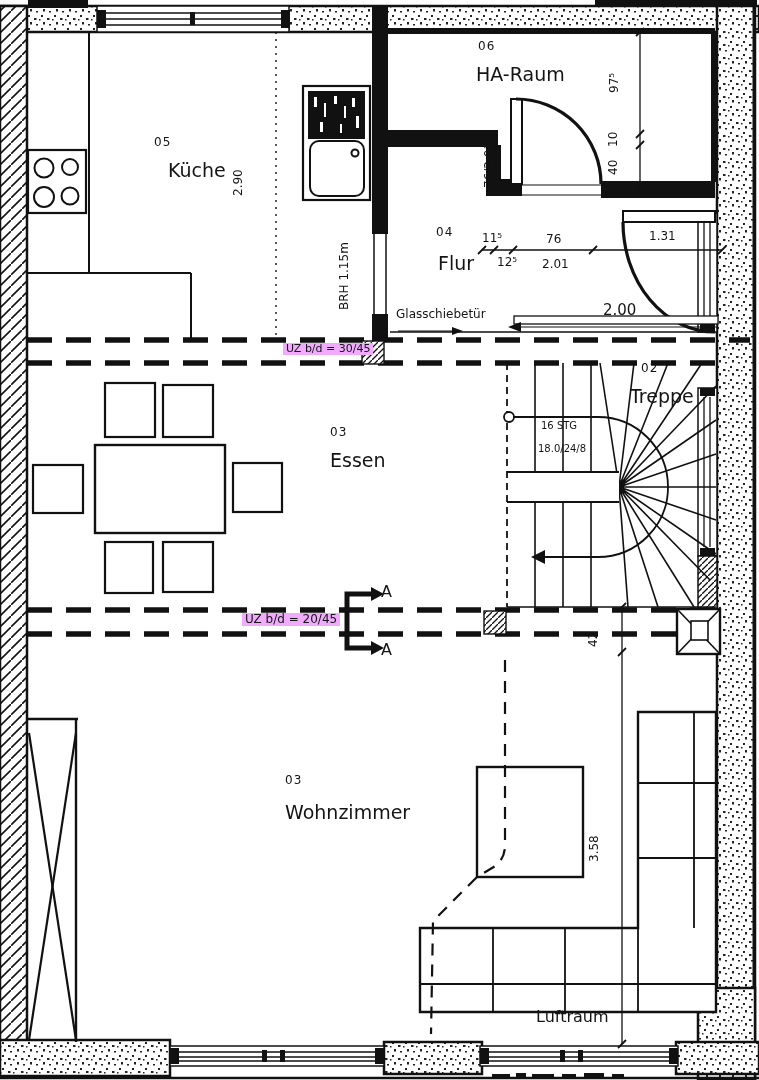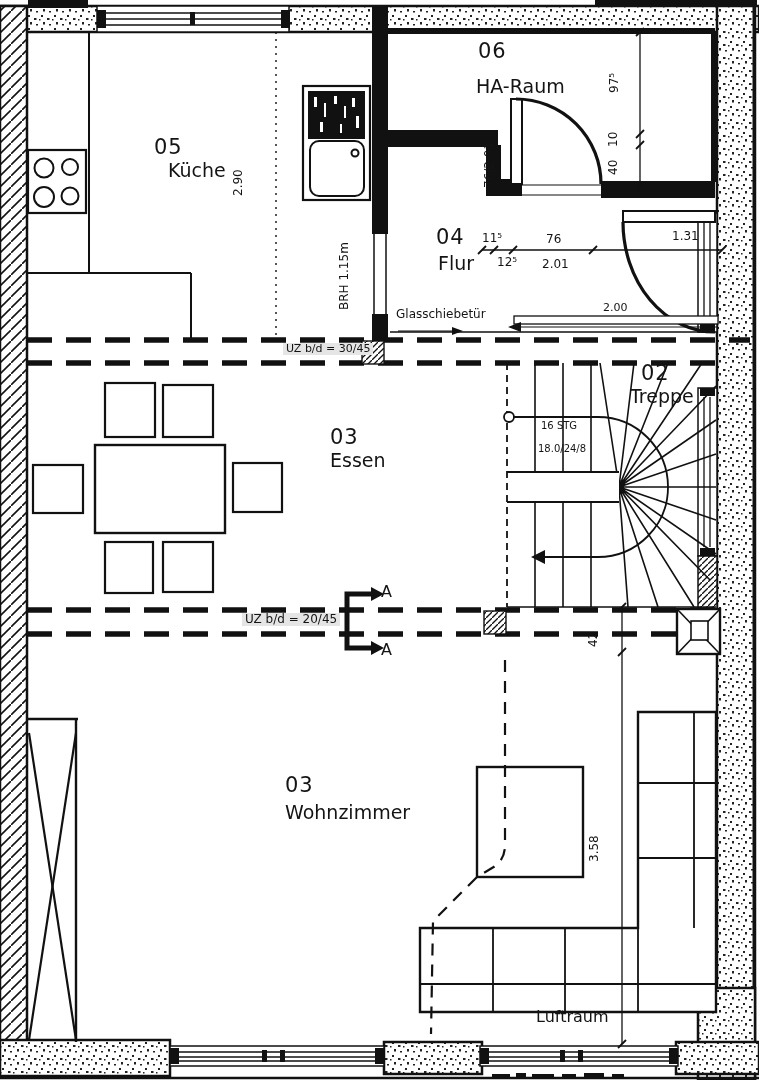--- a/index.html
+++ b/index.html
@@ -1,28 +1,28 @@
 <!DOCTYPE html>
 <html><head>
 <meta charset="utf-8">
 <style>
   html,body{margin:0;padding:0;background:#e8e8e8;}
   #sheet{position:relative;width:759px;height:1080px;background:#ffffff;overflow:hidden;
          font-family:"DejaVu Sans",sans-serif;}
   #sheet svg{position:absolute;left:0;top:0;}
   .lbl{position:absolute;color:#141414;white-space:nowrap;line-height:1.1;}
-  .room-no{font-size:21px;letter-spacing:1px;}
+  .room-no{font-size:12px;letter-spacing:1px;}
   .room-nm{font-size:19px;}
   .dim{font-size:12px;}
-  .dim13{font-size:11px;}
+  .dim13{font-size:15px;}
   .small{font-size:11px;}
   .stairtxt{font-size:10px;}
   .big{font-size:16px;}
   .rot{transform:rotate(-90deg);transform-origin:left bottom;height:14px;}
-  .bg{background:#e5e5e5;padding:0 3px;}
+  .bg{background:#f0abfc;padding:0 3px;}
 </style>
 </head>
 <body>
 
 <div id="sheet">
 
 <svg width="759" height="1080" viewBox="0 0 759 1080">
   <defs>
     <pattern id="stip" width="13" height="13" patternUnits="userSpaceOnUse">
       <rect width="13" height="13" fill="#fff"></rect>
@@ -304,21 +304,21 @@
       <polygon points="371,587 371,601 384,594" fill="#111" stroke="none"></polygon>
       <polygon points="371,641 371,655 384,648" fill="#111" stroke="none"></polygon>
     </g>
   </g>
 </svg>
 
   <div class="lbl room-no" style="left:154px;top:136px">05</div>
   <div class="lbl room-nm" style="left:168px;top:160px">Küche</div>
 
   <div class="lbl room-no" style="left:478px;top:40px">06</div>
-  <div class="lbl room-nm" style="left:476px;top:76px">HA-Raum</div>
+  <div class="lbl room-nm" style="left:476px;top:64px">HA-Raum</div>
 
   <div class="lbl room-no" style="left:436px;top:226px">04</div>
   <div class="lbl room-nm" style="left:438px;top:253px">Flur</div>
 
   <div class="lbl room-no" style="left:330px;top:426px">03</div>
   <div class="lbl room-nm" style="left:330px;top:450px">Essen</div>
 
   <div class="lbl room-no" style="left:641px;top:362px">02</div>
   <div class="lbl room-nm" style="left:630px;top:386px">Treppe</div>
 
@@ -329,21 +329,21 @@
   <div class="lbl dim rot" style="left:352px;top:296px">BRH 1.15m</div>
   <div class="lbl dim rot" style="left:622px;top:79px">97⁵</div>
   <div class="lbl dim rot" style="left:621px;top:133px">10</div>
   <div class="lbl dim rot" style="left:621px;top:161px">40</div>
   <div class="lbl dim rot" style="left:497px;top:174px">76/2.01</div>
   <div class="lbl dim rot" style="left:601px;top:633px">42</div>
   <div class="lbl dim rot" style="left:602px;top:848px">3.58</div>
 
   <div class="lbl dim" style="left:482px;top:232px">11⁵</div>
   <div class="lbl dim" style="left:546px;top:233px">76</div>
-  <div class="lbl dim" style="left:672px;top:230px">1.31</div>
+  <div class="lbl dim" style="left:649px;top:230px">1.31</div>
   <div class="lbl dim" style="left:497px;top:256px">12⁵</div>
   <div class="lbl dim" style="left:542px;top:258px">2.01</div>
   <div class="lbl dim13" style="left:603px;top:302px">2.00</div>
 
   <div class="lbl dim" style="left:396px;top:308px">Glasschiebetür</div>
   <div class="lbl small bg" style="left:283px;top:343px">UZ b/d = 30/45</div>
   <div class="lbl dim bg" style="left:242px;top:613px">UZ b/d = 20/45</div>
   <div class="lbl stairtxt" style="left:541px;top:420px">16 STG</div>
   <div class="lbl stairtxt" style="left:538px;top:443px">18.0/24/8</div>
   <div class="lbl big" style="left:381px;top:583px">A</div>

